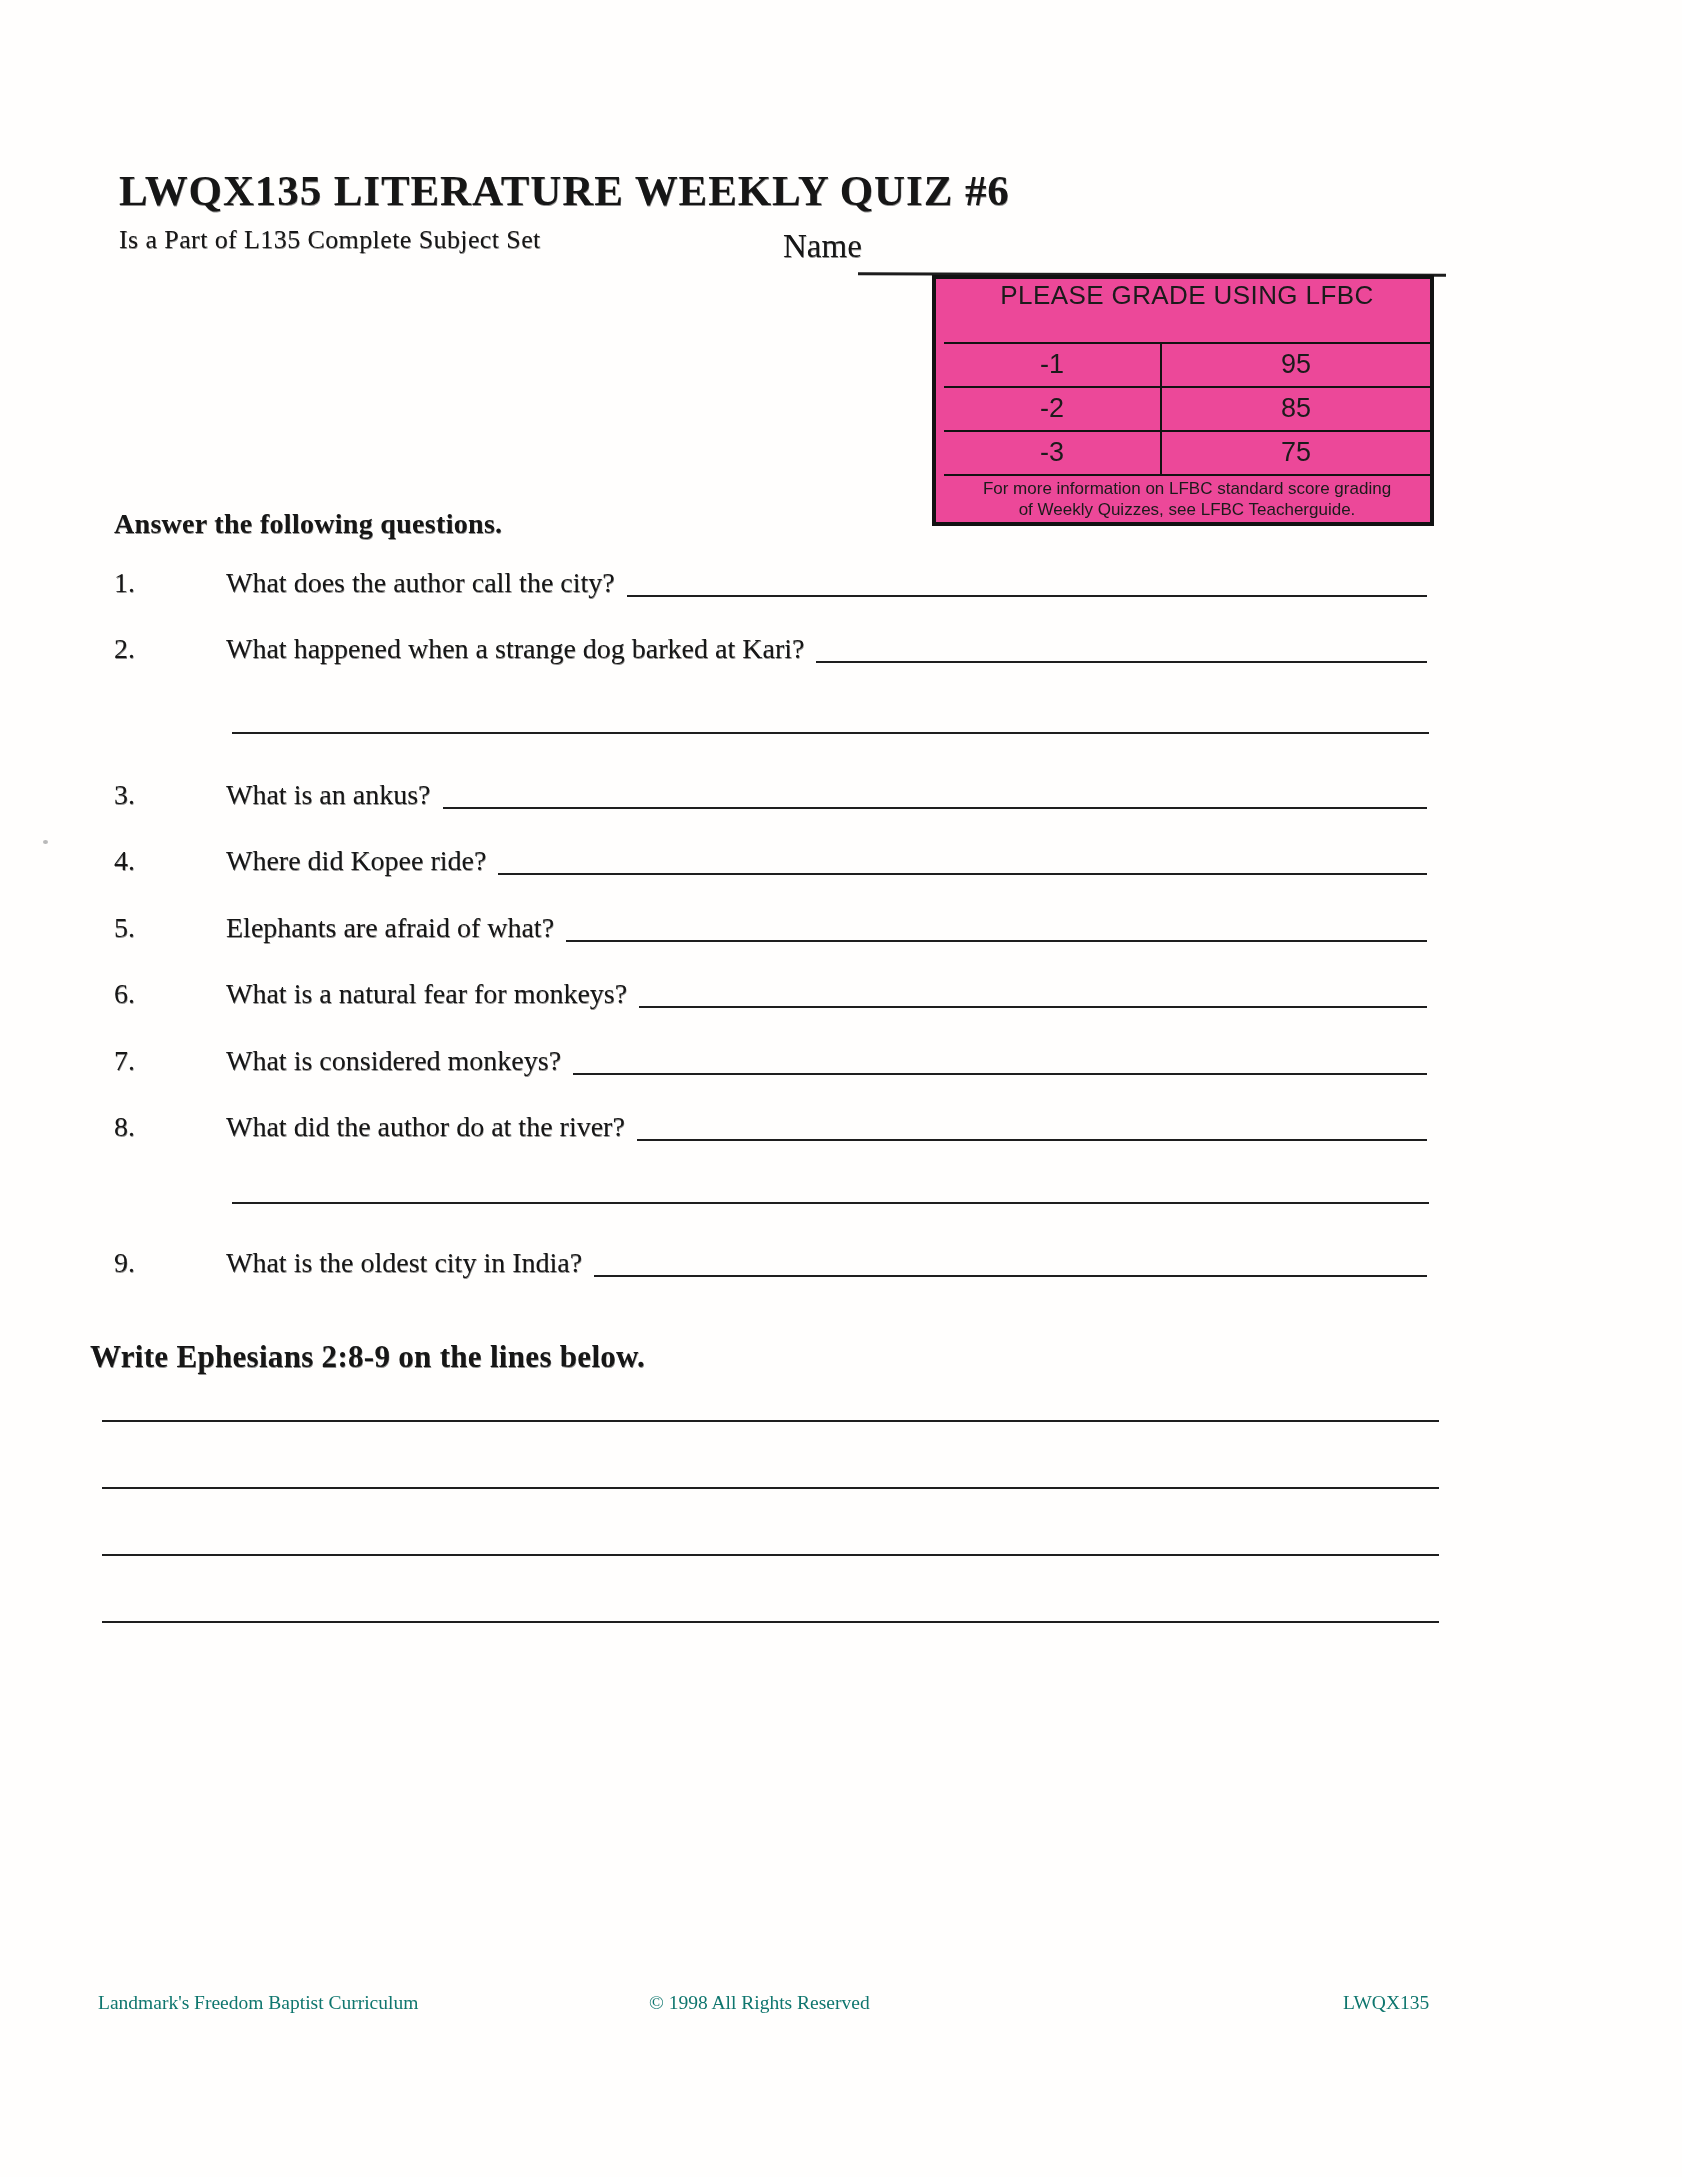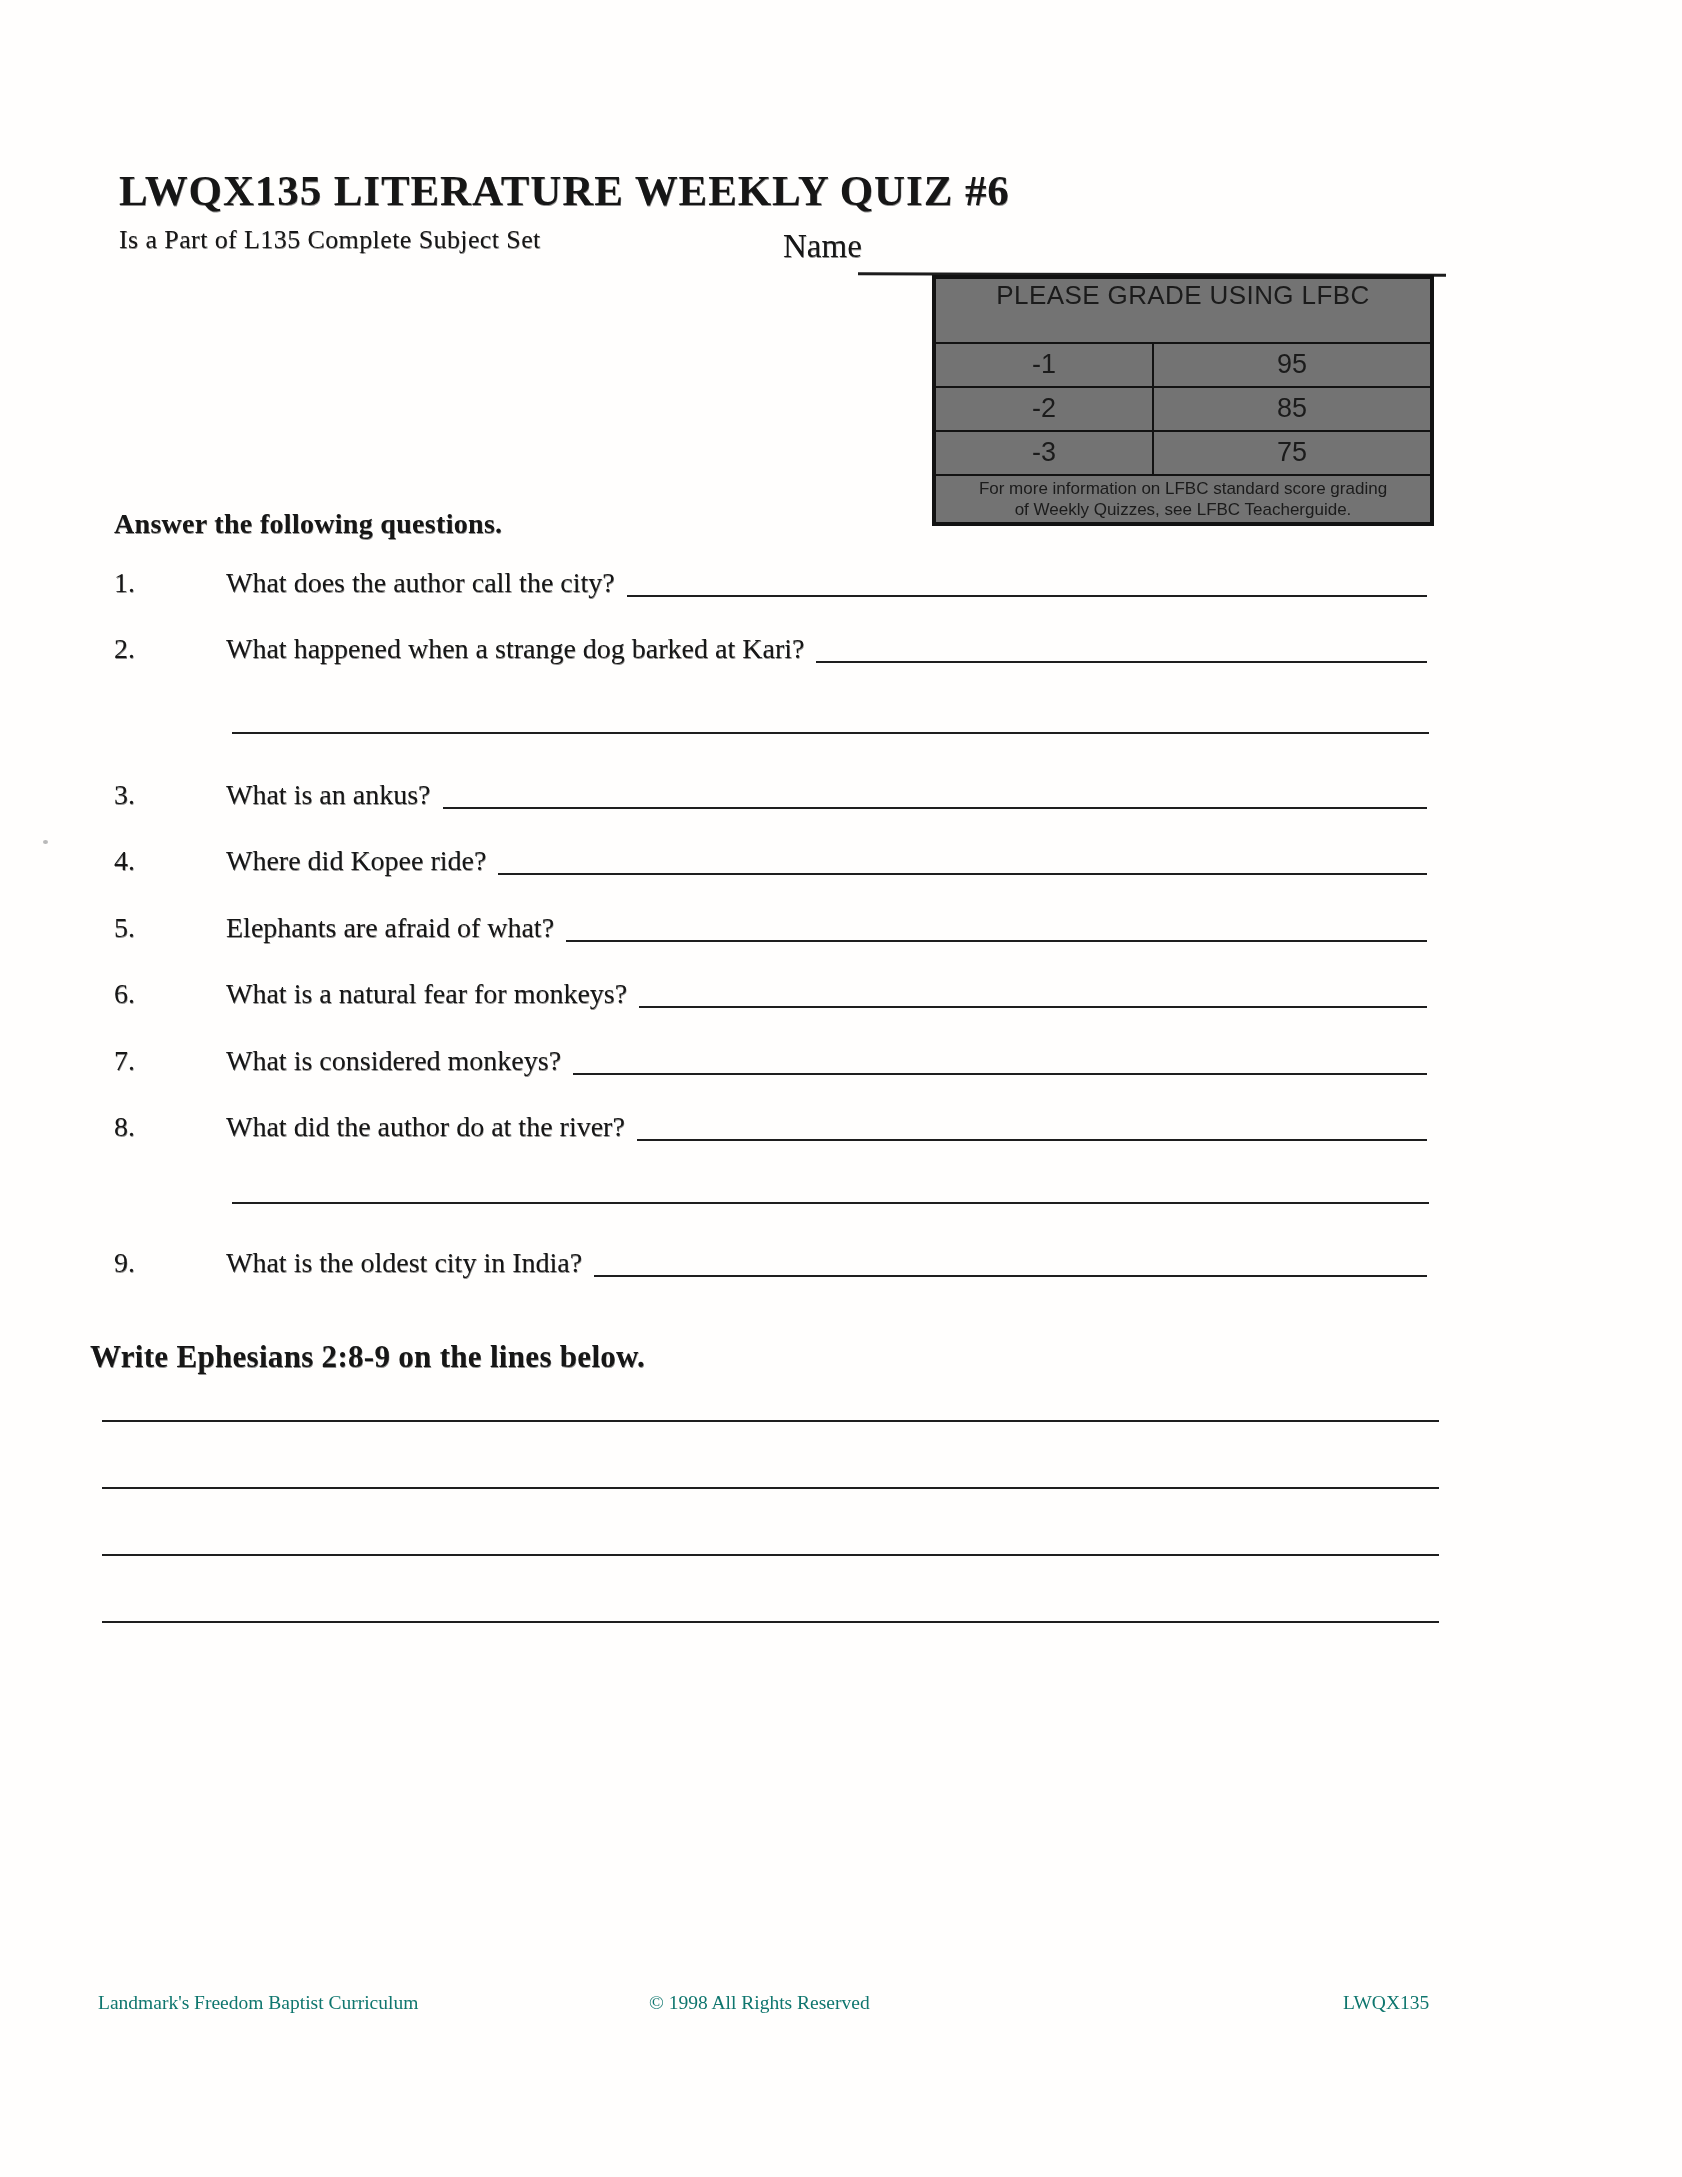--- a/index.html
+++ b/index.html
@@ -30,21 +30,22 @@
   .name-line{
     left:858px;top:273px;width:588px;height:0;
     border-top:3.5px solid #1d1d1d;
     transform:rotate(0.15deg);
   }
   
   .grade-box{
     left:932px;top:275px;width:502px;height:251px;
     box-sizing:border-box;border:4.3px solid #121212;
     font-family:"Liberation Sans","DejaVu Sans",sans-serif;
-    background:#737373;
+    background:#ec4899;
+    padding-left:8px;
   }
   .gb-header{
     height:62px;border-bottom:2.6px solid #121212;
     text-align:center;font-size:26px;line-height:30px;padding-top:0.9px;
     letter-spacing:0.4px;color:#1b1b1b;
   }
   .gb-row{
     height:42px;border-bottom:2.6px solid #121212;
     display:flex;align-items:center;
     font-size:27px;color:#1b1b1b;

